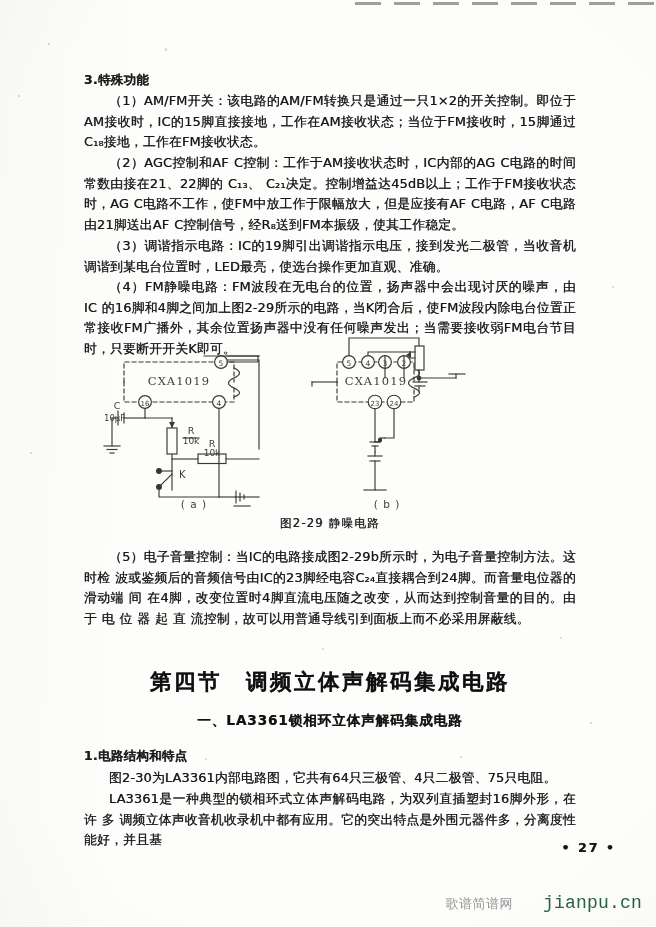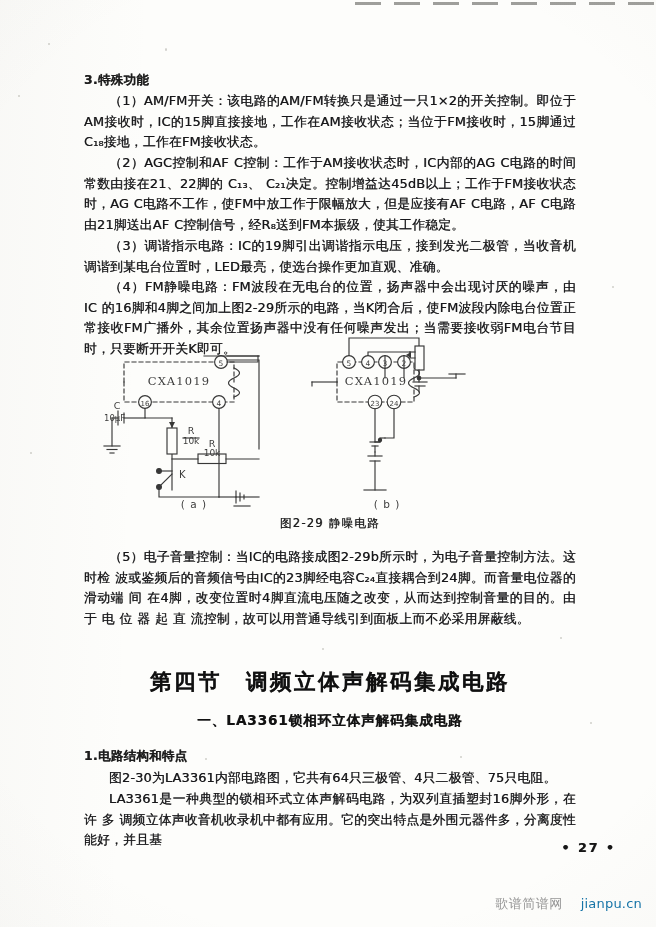--- a/index.html
+++ b/index.html
@@ -145,32 +145,34 @@
   }
 
   
   #watermark {
     position: absolute;
     right: 14px;
     bottom: 14px;
     z-index: 45;
     display: flex;
     align-items: baseline;
-    gap: 18px;
+    gap: 6px;
     opacity: .92;
+    font-family: Liberation Mono, monospace;
   }
   #watermark .wm-cn {
     font-size: 13px;
     color: #8d8d8d;
     letter-spacing: .5px;
   }
   #watermark .wm-en {
-    font-size: 13px;
-    color: #0369a1;
+    font-size: 18px;
+    color: #14532d;
     letter-spacing: .2px;
+    margin-left: 24px;
   }
 
   
   .speck {
     position: absolute;
     background: #9a978f;
     border-radius: 50%;
     z-index: 30;
     opacity: .45;
   }

